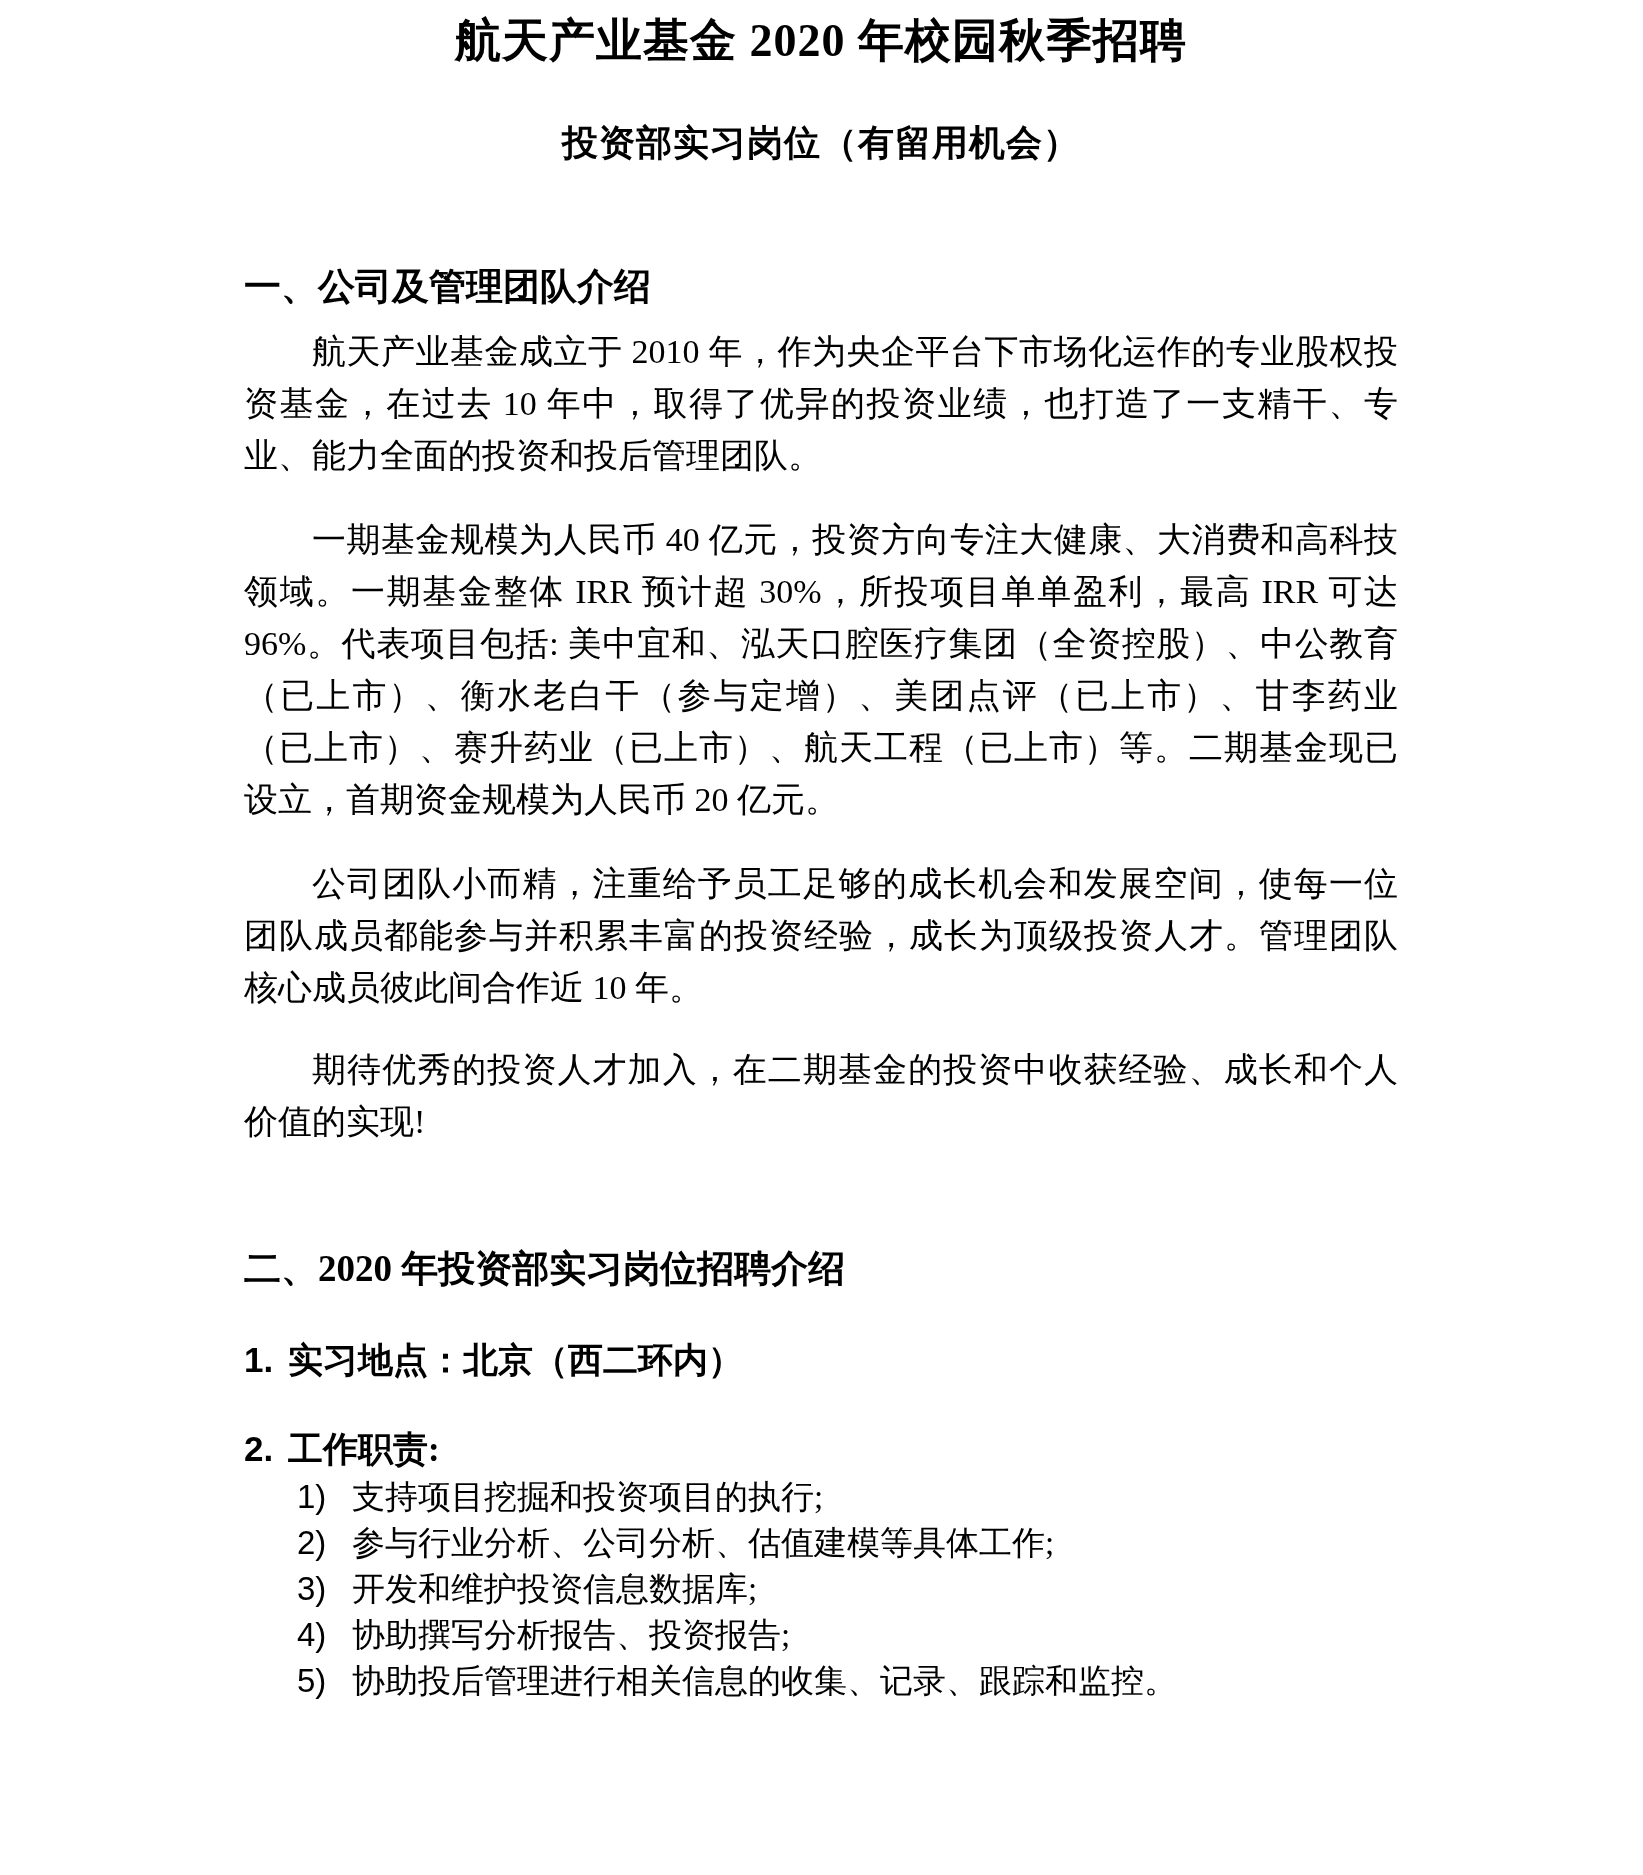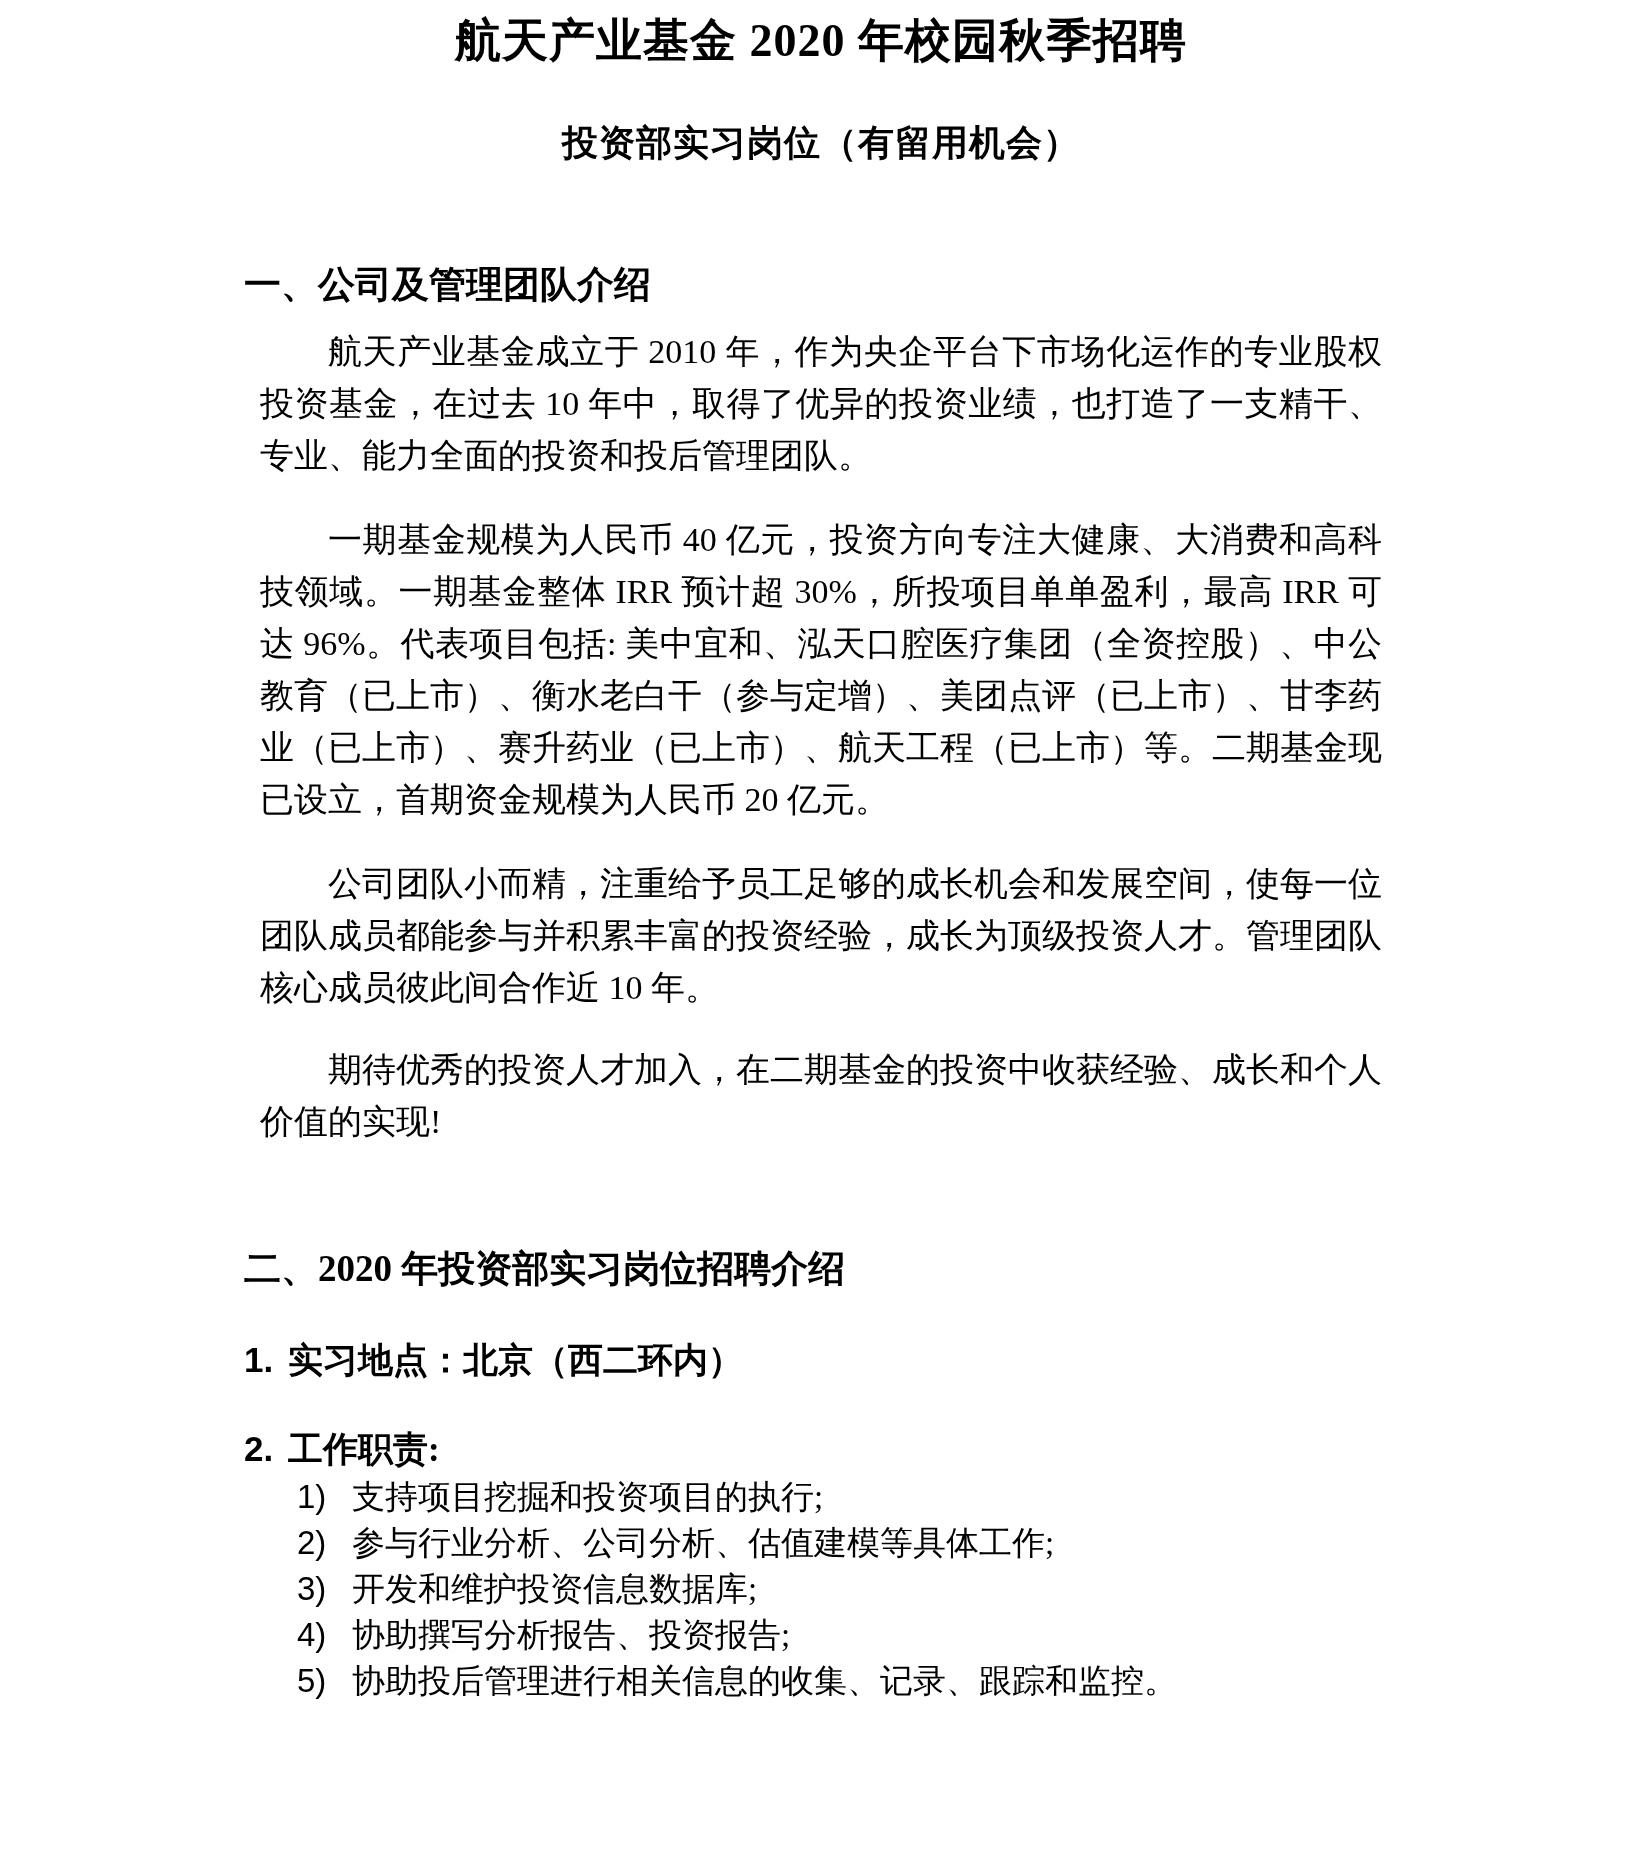--- a/index.html
+++ b/index.html
@@ -35,24 +35,24 @@
     font-weight: 700;
     text-align: center;
     letter-spacing: 1px;
   }
   .sec-heading {
     margin: 0;
     font-size: 37px;
     line-height: 42px;
     font-weight: 700;
   }
-  .sec1 { margin-top: 100px; font-family: Liberation Mono, monospace; }
+  .sec1 { margin-top: 100px; }
   .sec2 { margin-top: 100px; }
   .para {
-    margin: 16px;
+    margin: 0;
     font-size: 34px;
     line-height: 52px;
     text-align: justify;
     text-justify: inter-ideograph;
     text-indent: 68px;
   }
   .p1 { margin-top: 18px; }
   .p2, .p3, .p4 { margin-top: 32px; }
   .p5 { margin-top: 30px; }
   .list-item {

